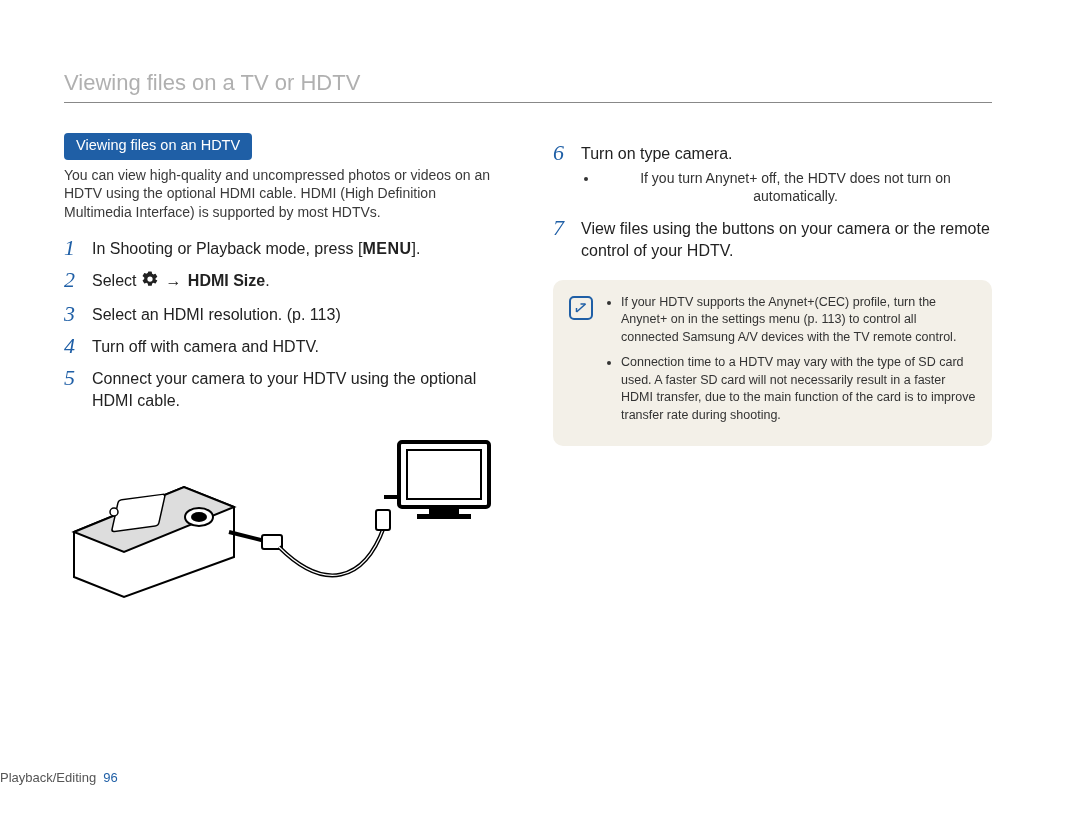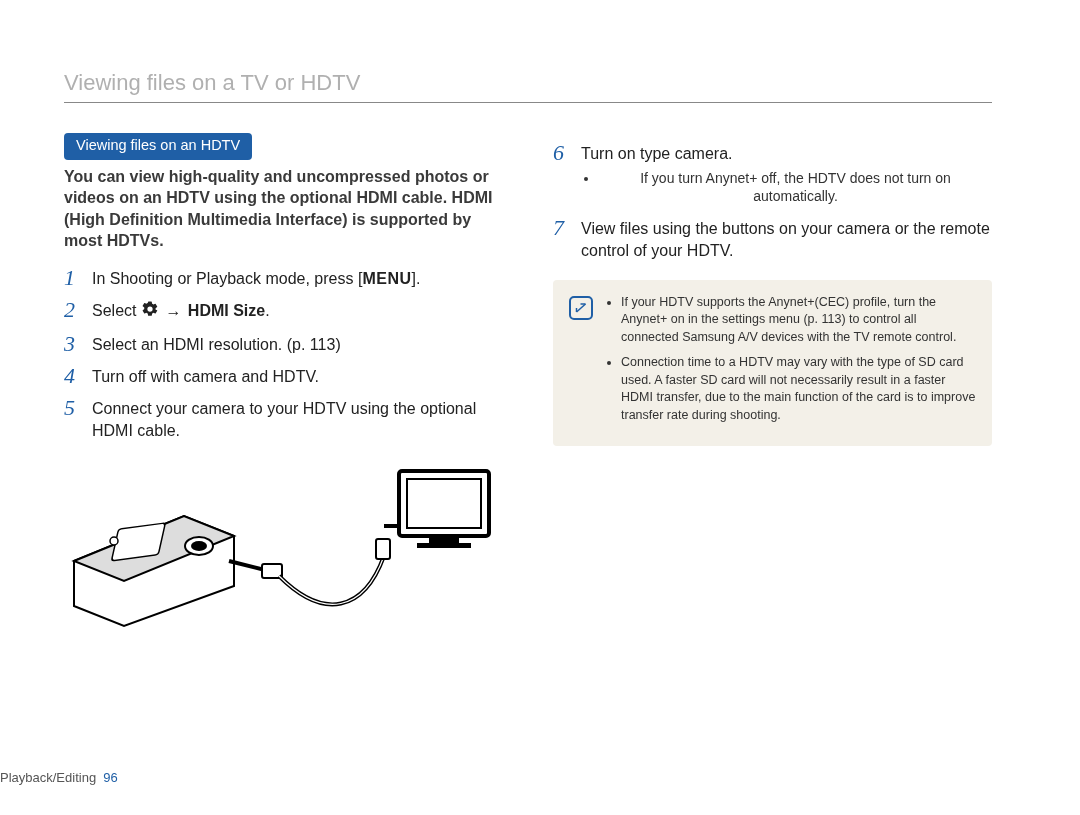--- a/index.html
+++ b/index.html
@@ -39,25 +39,24 @@
     display: inline-block;
     background: #1f5fa6;
     color: #fff;
     font-size: 14.5px;
     font-weight: 400;
     padding: 3px 12px 4px 12px;
     border-radius: 4px;
     margin-bottom: 6px;
   }
   .intro {
-    font-size: 16px;
+    font-size: 14px;
     color: #3a3a3a;
     line-height: 1.35;
     margin-bottom: 16px;
-    font-weight: bold;
   }
   .step {
     display: flex;
     align-items: flex-start;
     margin: 10px 0;
   }
   .step-num {
     font-family: Georgia, "Times New Roman", serif;
     font-style: italic;
     font-size: 22px;
@@ -101,21 +100,21 @@
   .bold {
     font-weight: 700;
   }
   .diagram {
     margin-top: 20px;
     width: 430px;
     height: 170px;
   }
   .note-box {
     background: #f3f0e8;
-    border-radius: 4px;
+    border-radius: 10px;
     padding: 14px 16px 14px 16px;
     margin-top: 18px;
     display: flex;
     gap: 10px;
   }
   .note-icon-wrap {
     flex-shrink: 0;
     margin-top: 2px;
   }
   .note-icon {

